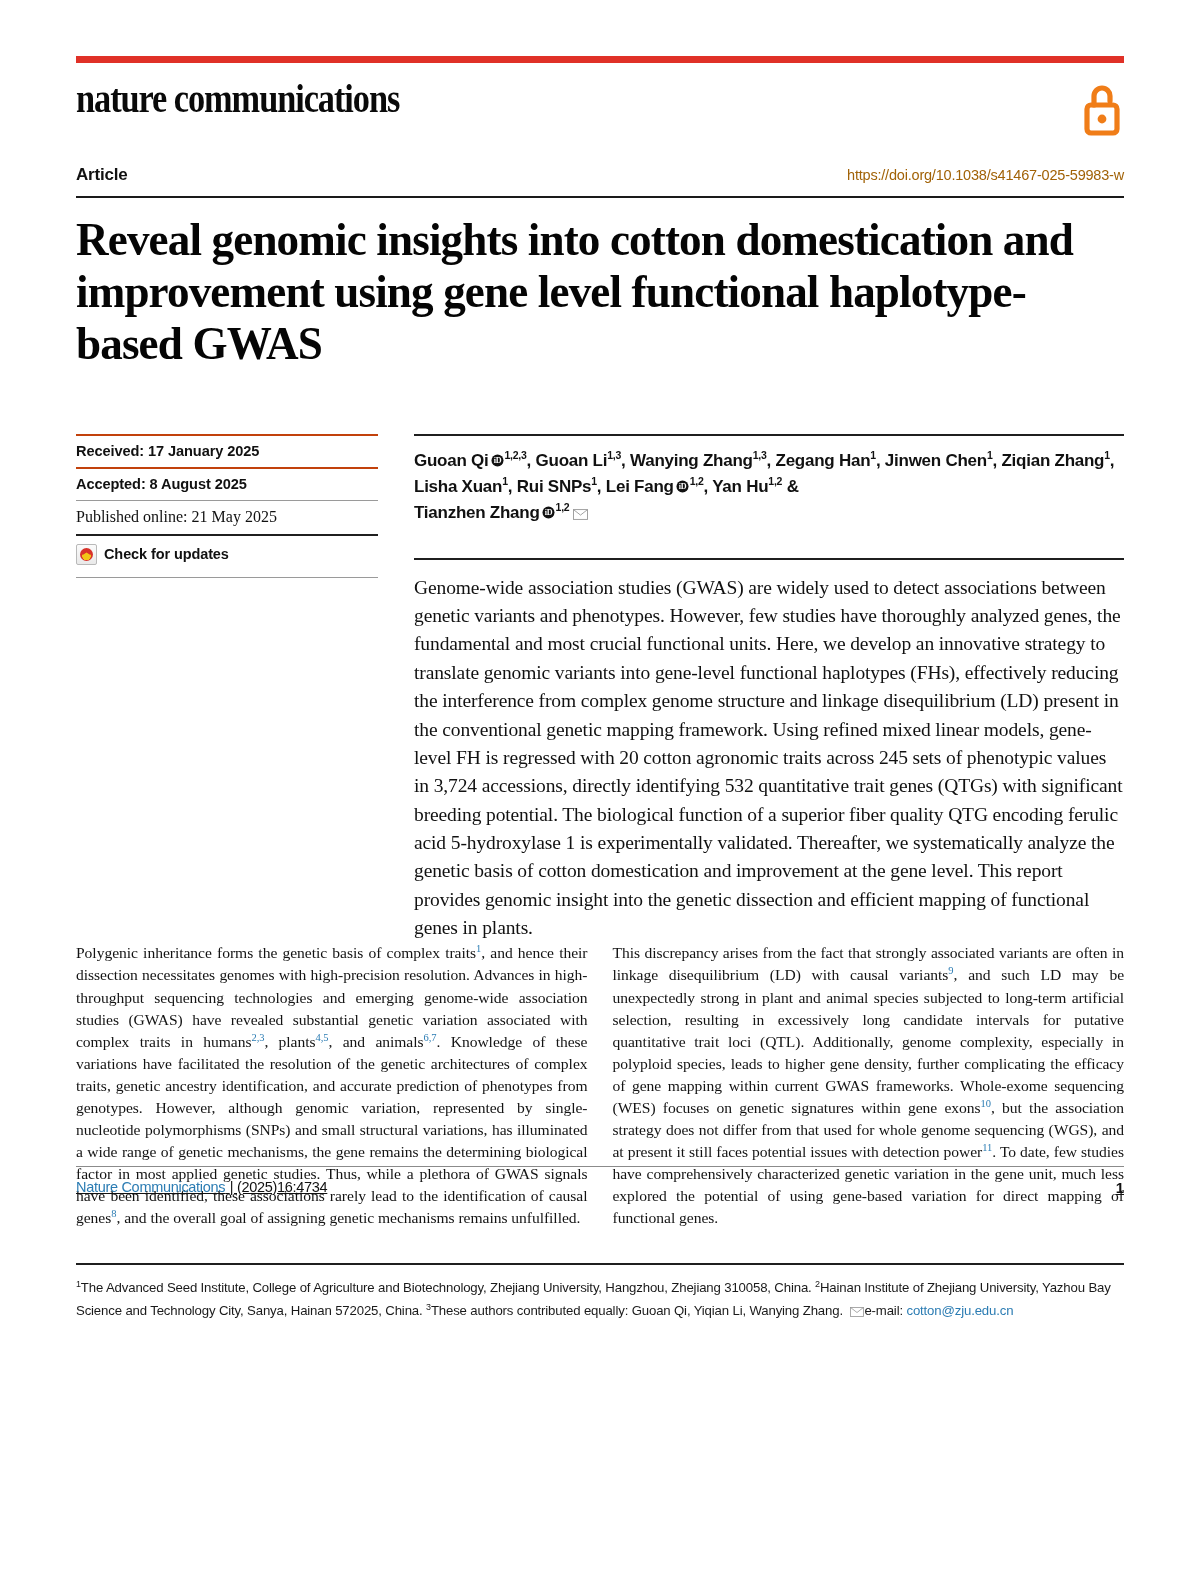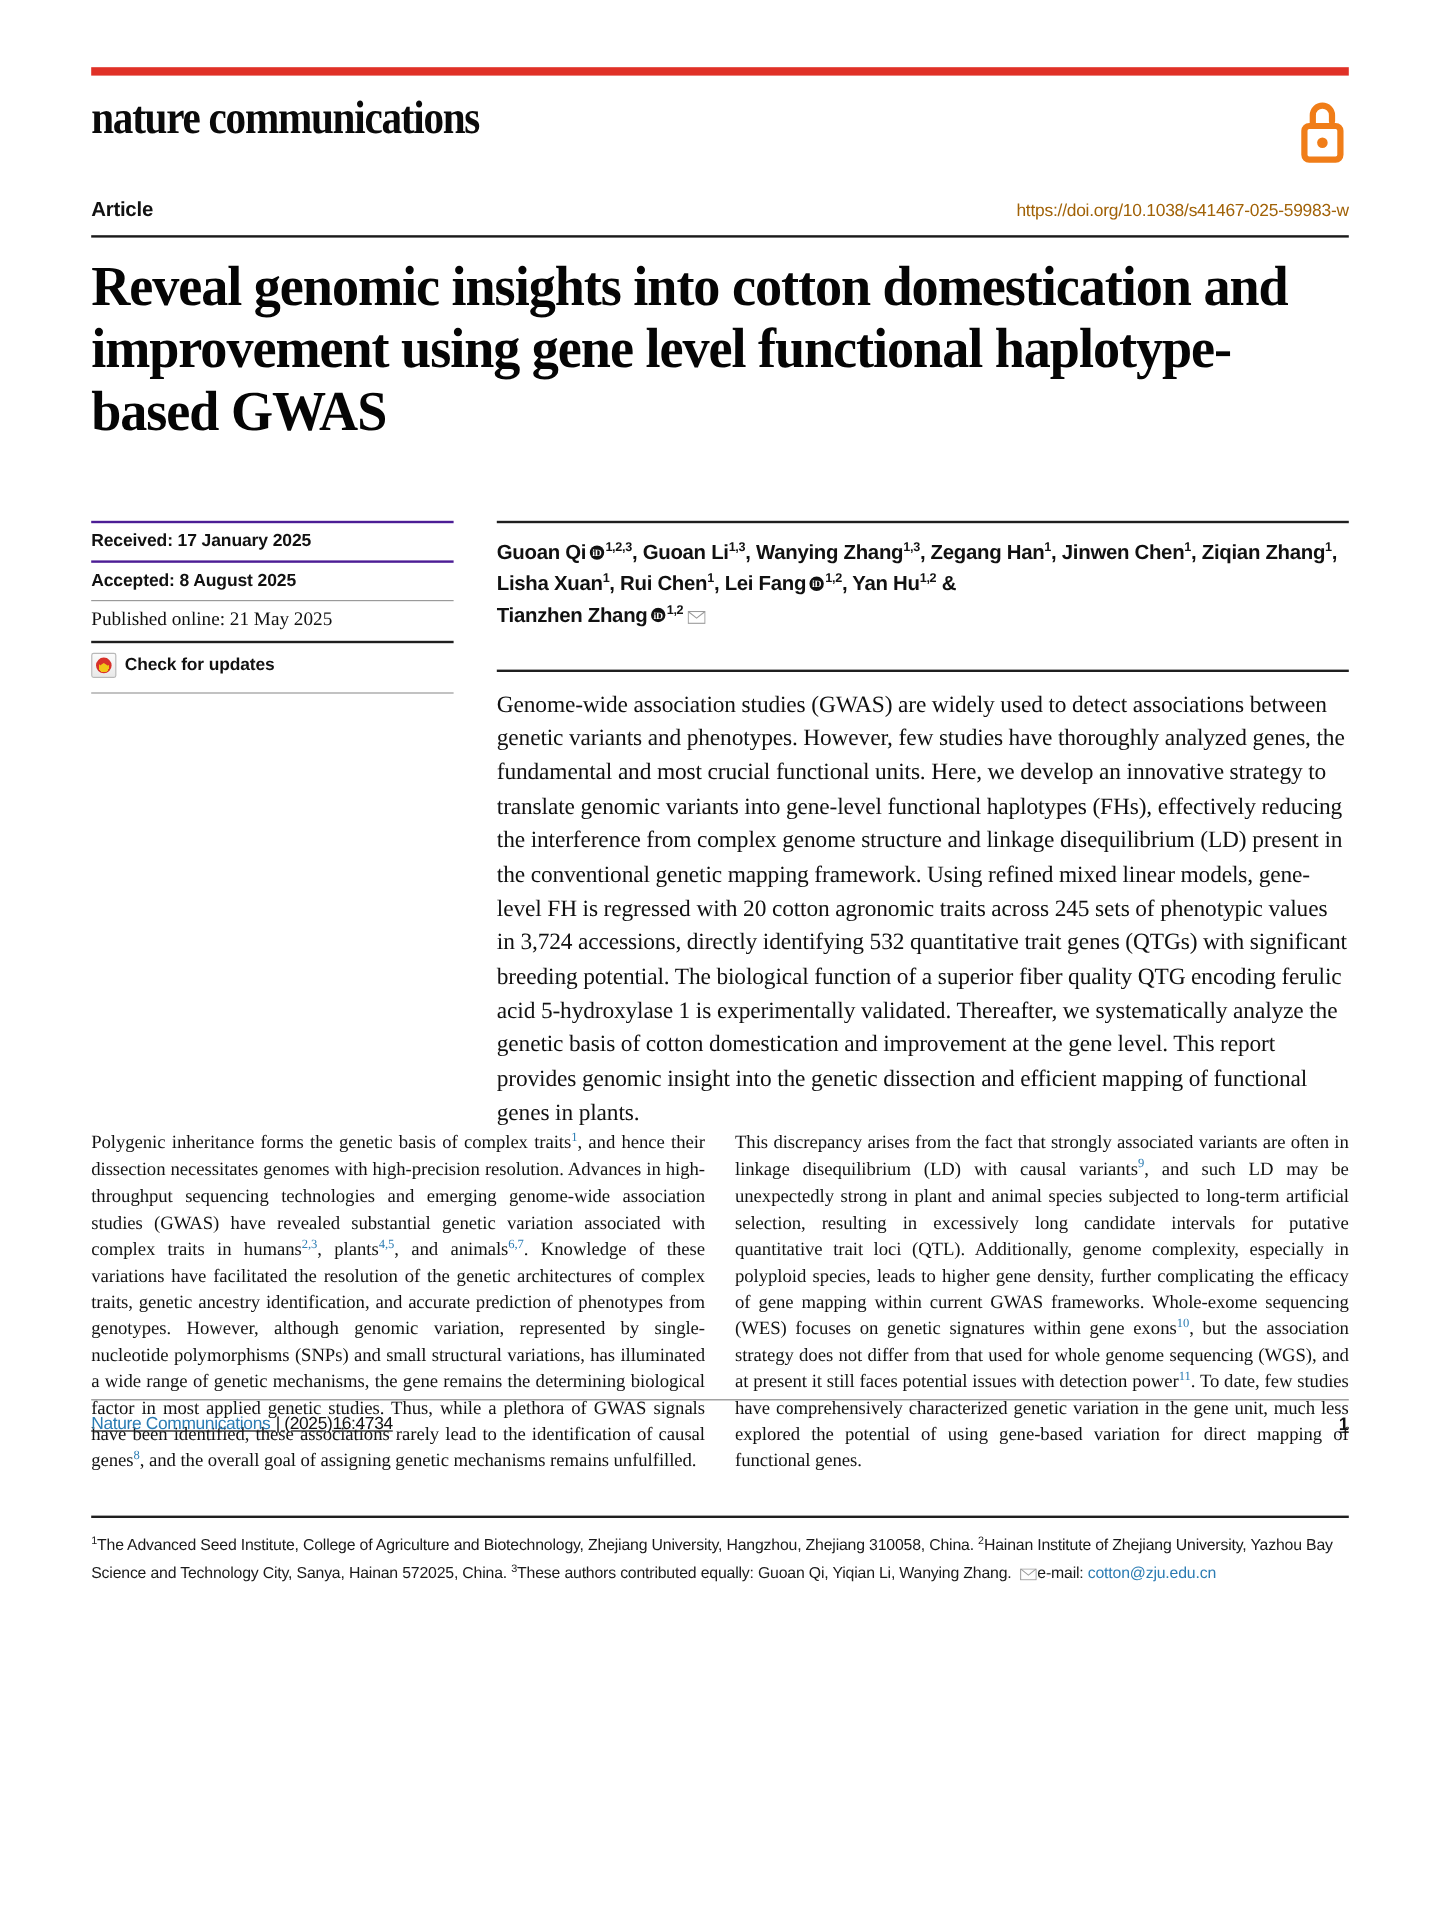--- a/index.html
+++ b/index.html
@@ -95,21 +95,21 @@
     display: flex;
     margin-top: 64px;
   }
   .meta-col {
     width: 330px;
     flex: 0 0 330px;
     padding-right: 28px;
     box-sizing: border-box;
   }
   .meta-item {
-    border-top: 2px solid #4c1d95;
+    border-top: 2px solid #c2410c;
     padding: 7px 0 8px 0;
     font-size: 14.6px;
     font-weight: 700;
     color: #111;
     letter-spacing: -0.1px;
   }
   .meta-item.thin { border-top: 1px solid #9a9a9a; }
   .meta-item.serif {
     font-family: "Liberation Serif", serif;
     font-weight: 400;
@@ -311,21 +311,21 @@
       </div>
       <div class="bottom-rule"></div>
     </div>
 
     <div class="abs-col">
 
       <div class="authors">
         <span>Guoan Qi</span><span class="orcid"><svg width="13" height="13" viewBox="0 0 16 16">
               <circle cx="8" cy="8" r="7.4" fill="#111"></circle>
               <text x="8" y="11.6" font-size="10" font-family="Liberation Serif, serif" fill="#fff" text-anchor="middle">iD</text>
-            </svg></span><sup>1,2,3</sup><span>, Guoan Li</span><sup>1,3</sup><span>, Wanying Zhang</span><sup>1,3</sup><span>, Zegang Han</span><sup>1</sup><span>, Jinwen Chen</span><sup>1</sup><span>, Ziqian Zhang</span><sup>1</sup><span>, Lisha Xuan</span><sup>1</sup><span>, Rui Chen</span><sup>1</sup><span>, Lei Fang</span><span class="orcid"><svg width="13" height="13" viewBox="0 0 16 16">
+            </svg></span><sup>1,2,3</sup><span>, Guoan Li</span><sup>1,3</sup><span>, Wanying Zhang</span><sup>1,3</sup><span>, Zegang Han</span><sup>1</sup><span>, Jinwen Chen</span><sup>1</sup><span>, Ziqian Zhang</span><sup>1</sup><span>, Lisha Xuan</span><sup>1</sup><span>, Rui SNPs</span><sup>1</sup><span>, Lei Fang</span><span class="orcid"><svg width="13" height="13" viewBox="0 0 16 16">
               <circle cx="8" cy="8" r="7.4" fill="#111"></circle>
               <text x="8" y="11.6" font-size="10" font-family="Liberation Serif, serif" fill="#fff" text-anchor="middle">iD</text>
             </svg></span><sup>1,2</sup><span>, Yan Hu</span><sup>1,2</sup><span> &amp;</span><br><span>Tianzhen Zhang</span><span class="orcid"><svg width="13" height="13" viewBox="0 0 16 16">
               <circle cx="8" cy="8" r="7.4" fill="#111"></circle>
               <text x="8" y="11.6" font-size="10" font-family="Liberation Serif, serif" fill="#fff" text-anchor="middle">iD</text>
             </svg></span><sup>1,2</sup><span class="envelope"><svg width="15" height="11" viewBox="0 0 18 13">
               <rect x="0.6" y="0.6" width="16.8" height="11.8" fill="none" stroke="#9a9a9a" stroke-width="1.1"></rect>
               <path d="M0.6 0.6 L9 7.2 L17.4 0.6" fill="none" stroke="#9a9a9a" stroke-width="1.1"></path>
             </svg></span>
       </div>

